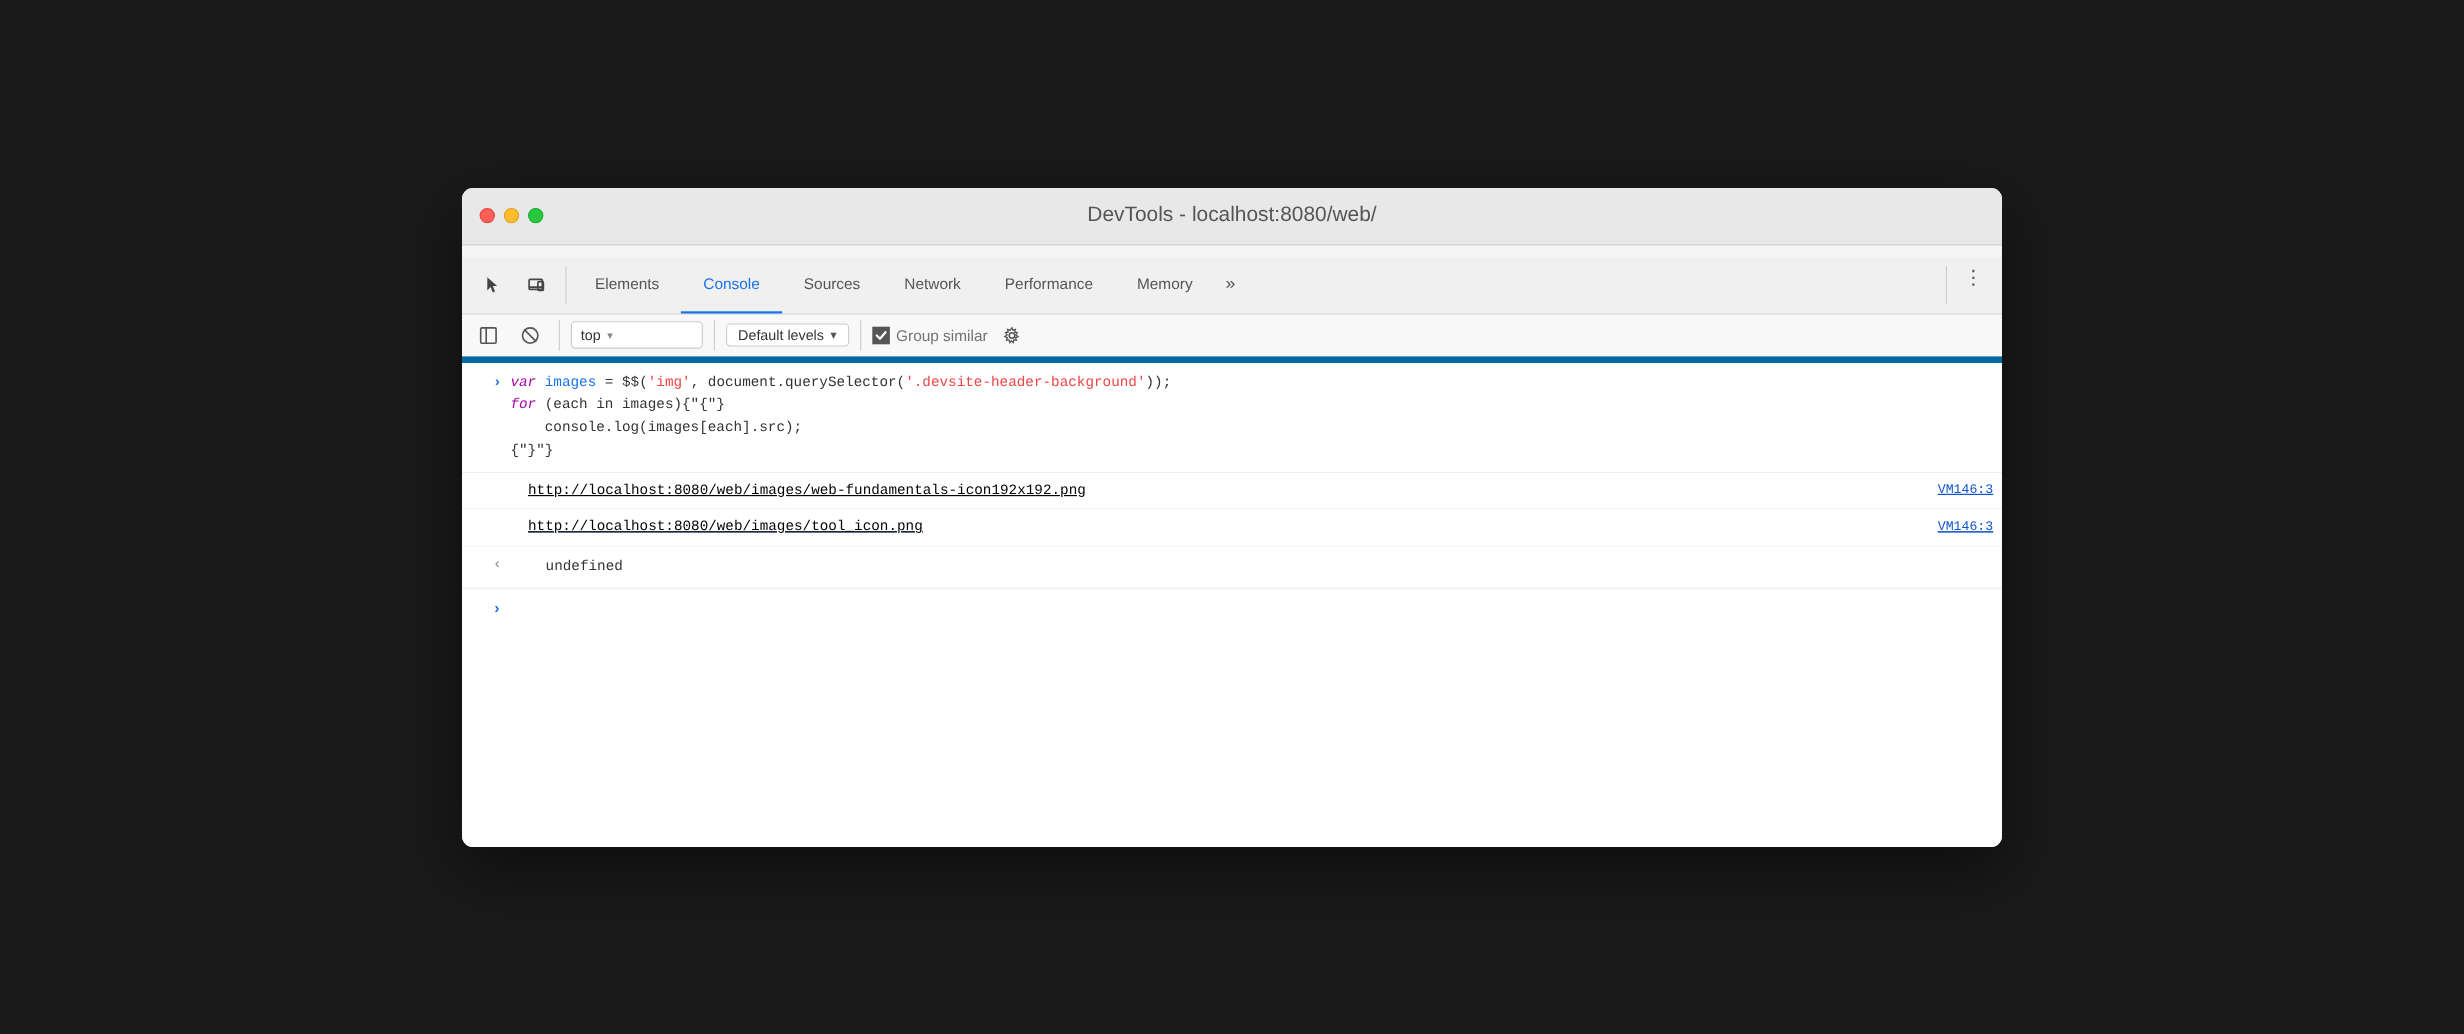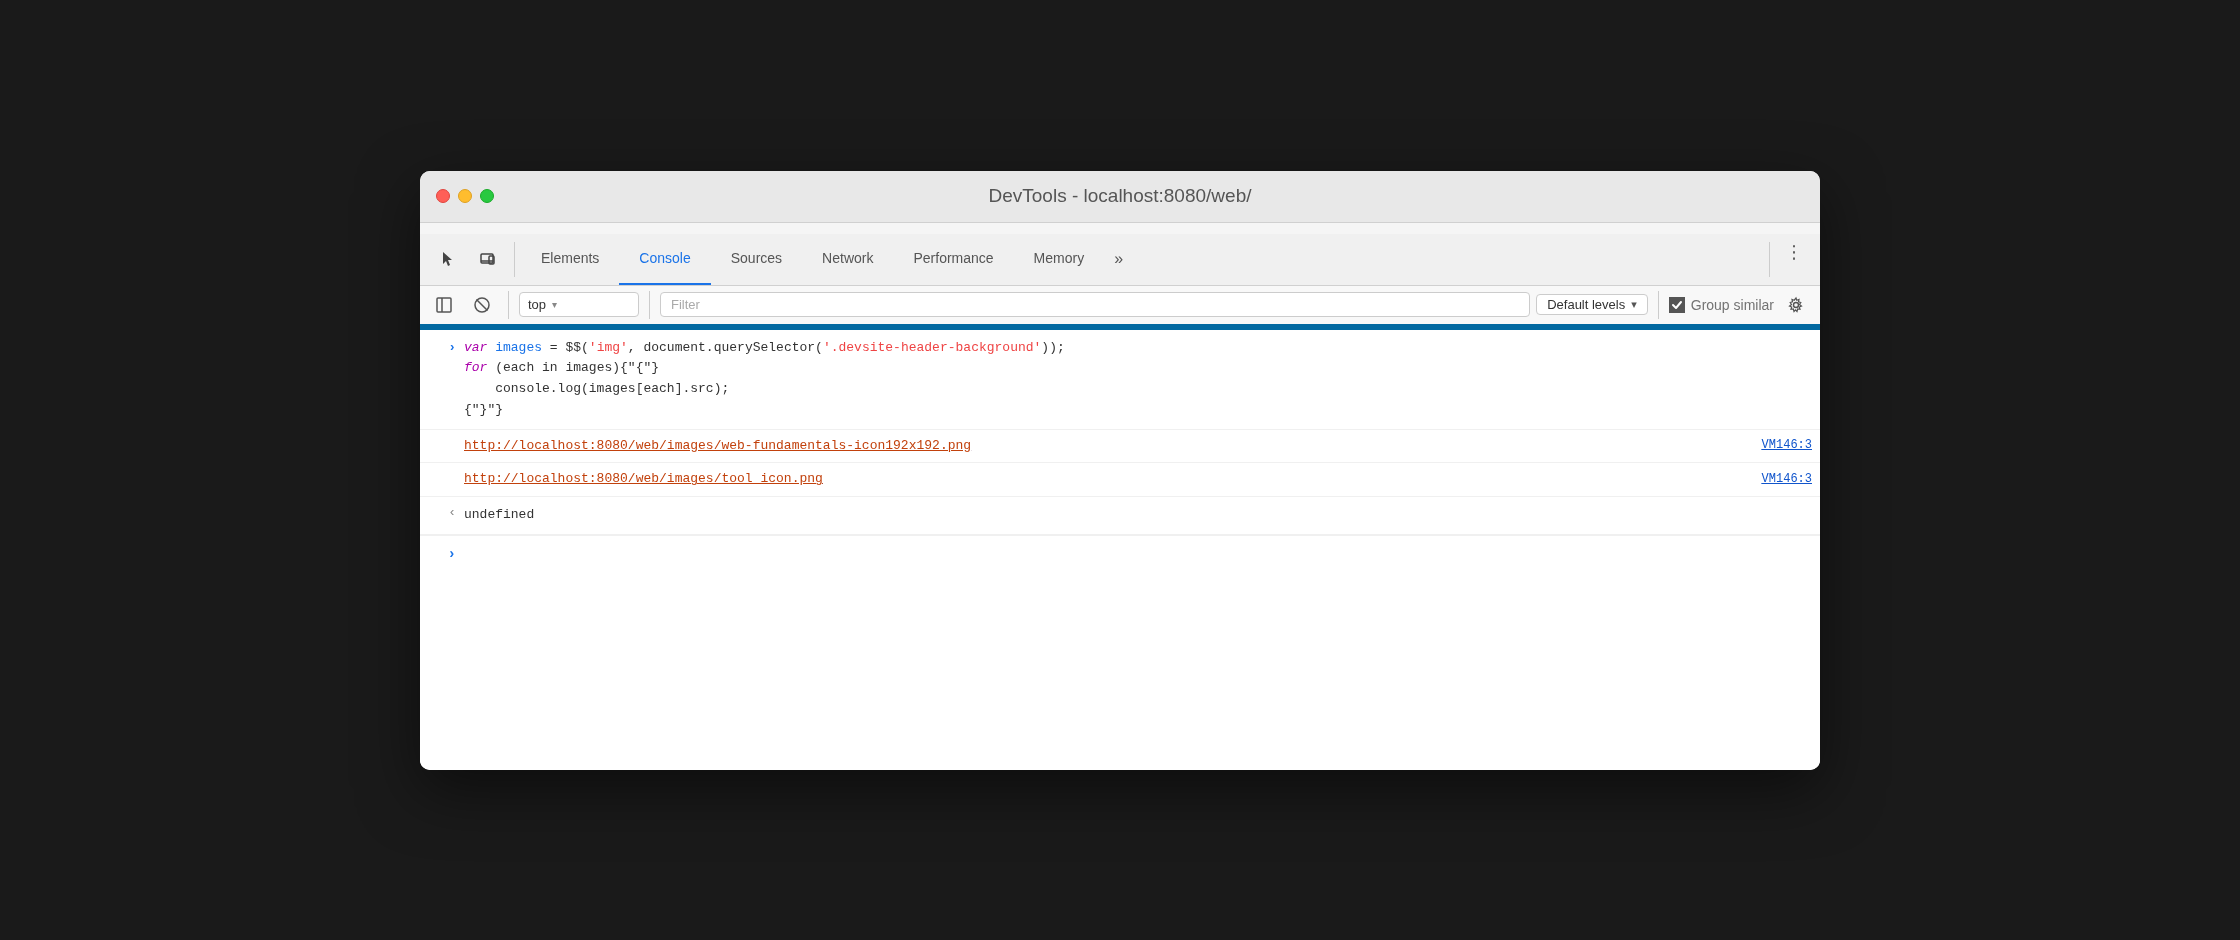--- a/index.html
+++ b/index.html
@@ -257,23 +257,23 @@
     .normal { color: #333; }
     .link-output {
       color: #1155cc;
       text-decoration: underline;
       cursor: pointer;
       display: flex;
       align-items: center;
       justify-content: space-between;
       width: 100%;
     }
-    .link-text { color: #c2410c; text-decoration: underline; }
+    .link-text { color: #000000; text-decoration: underline; margin-left: 16px; }
     .link-source { color: #1155cc; text-decoration: underline; font-size: 12px; }
-    .undefined-val { color: #333; }
+    .undefined-val { color: #333; margin-left: 32px; }
     .console-prompt {
       display: flex;
       align-items: center;
       padding: 6px 0;
       min-height: 36px;
       border-top: 1px solid #f0f0f0;
     }
     .prompt-arrow {
       width: 44px;
       display: flex;
@@ -371,21 +371,20 @@
 
     <div class="console-sep"></div>
 
     <div class="context-select">
       <span>top</span>
       <span class="context-select-arrow">▾</span>
     </div>
 
     <div class="console-sep"></div>
 
-    <input class="filter-input" type="text" placeholder="Filter" style="">
 
     <div class="levels-btn">
       <span>Default levels</span>
       <span class="levels-arrow">▾</span>
     </div>
 
     <div class="console-sep"></div>
 
     <label class="checkbox-group">
       <div class="checkbox-icon">

